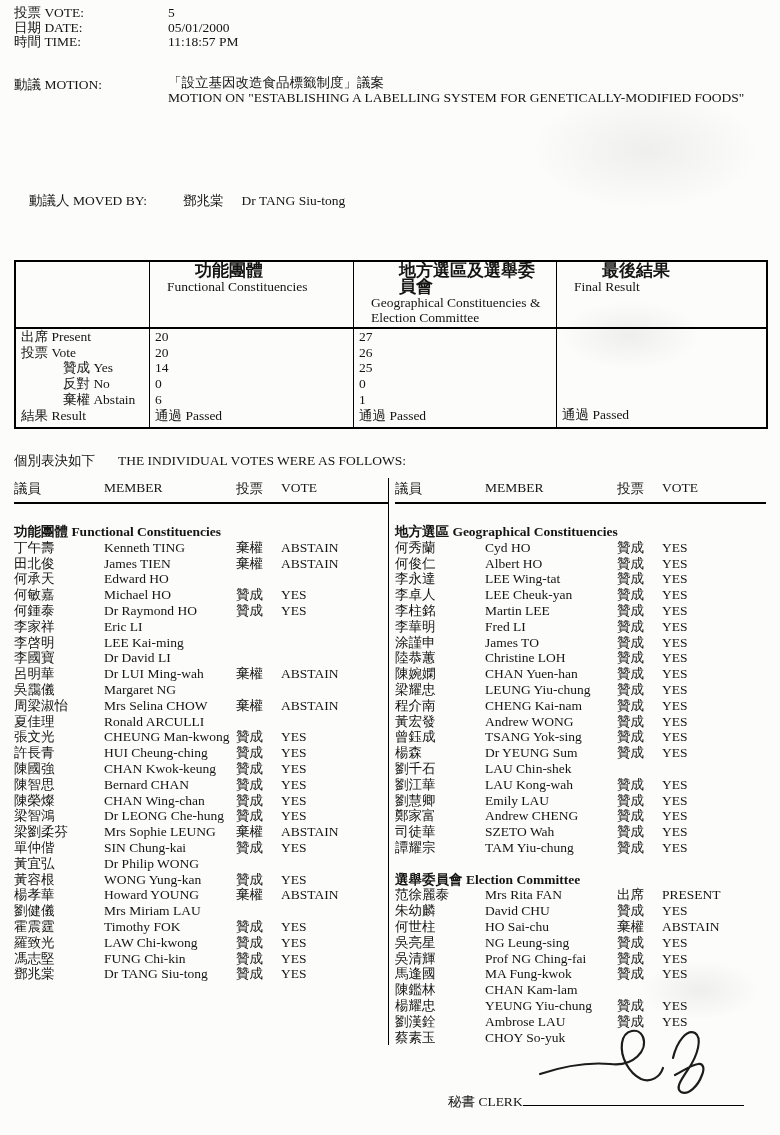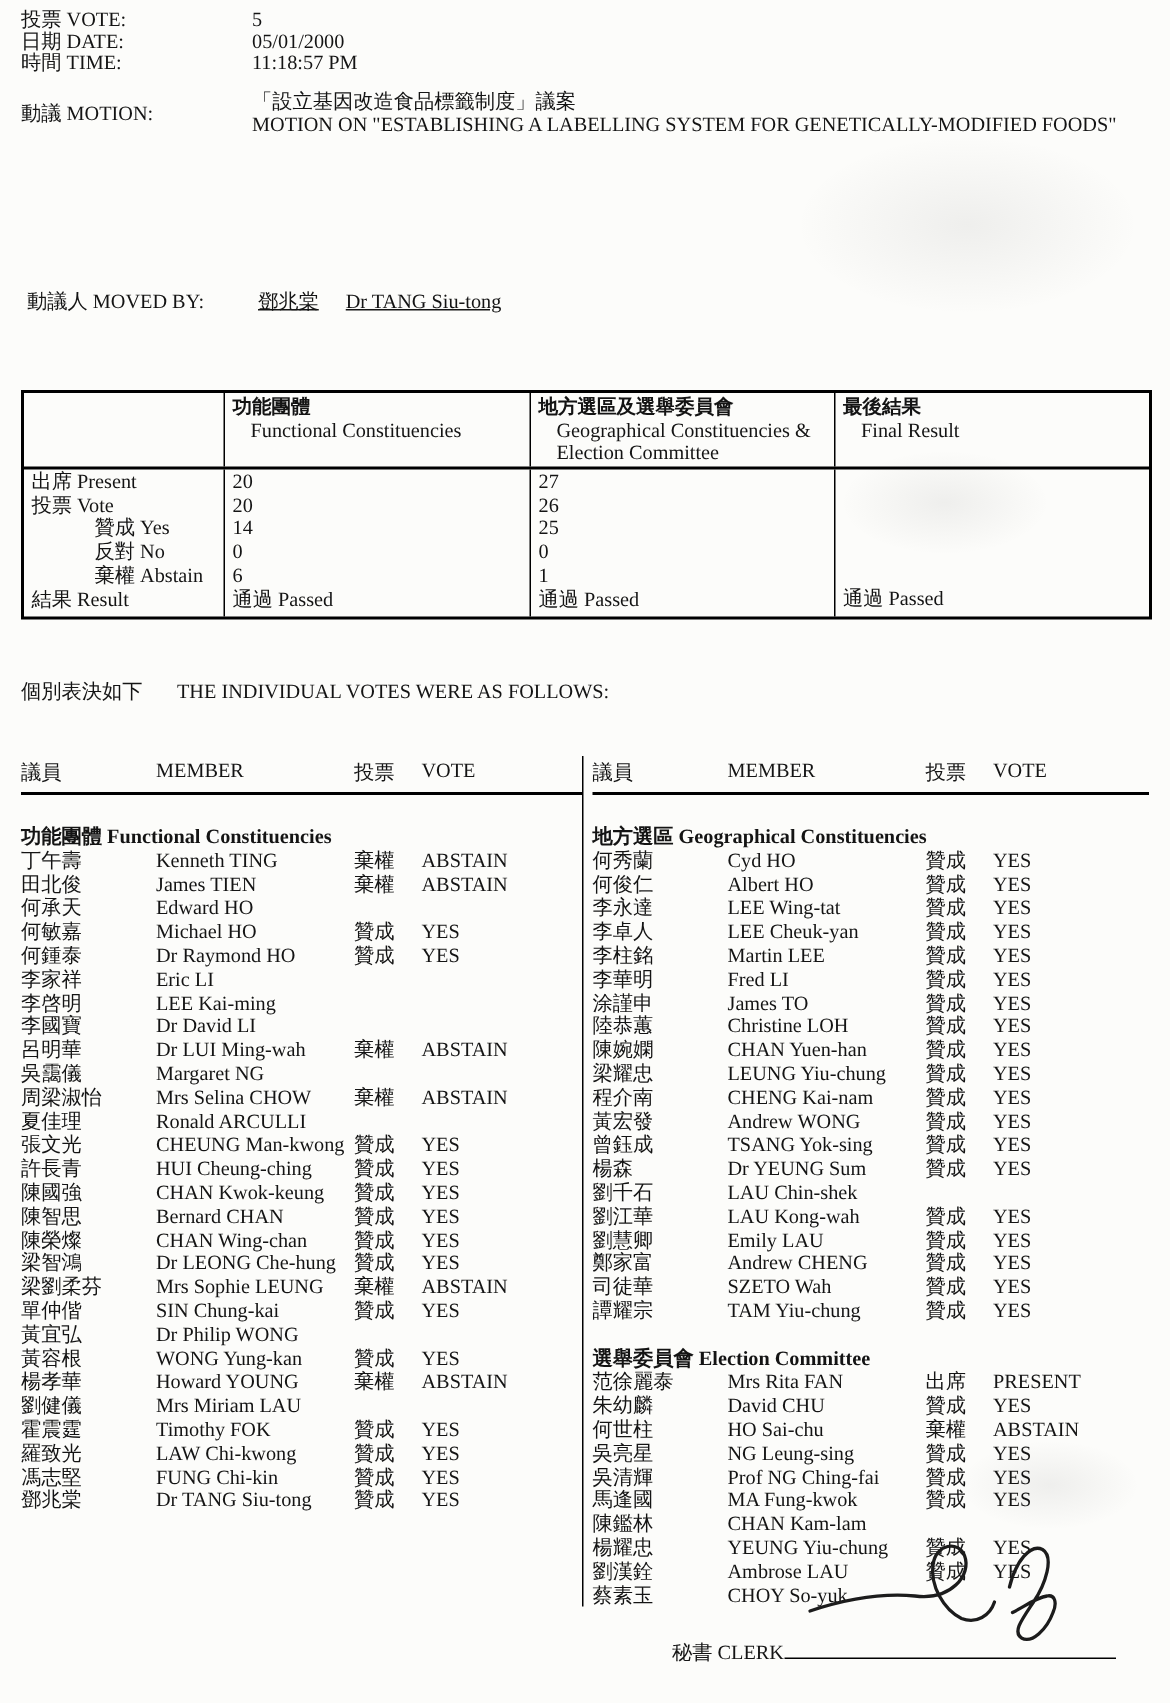--- a/index.html
+++ b/index.html
@@ -8,41 +8,41 @@
     background:#fcfcfa; color:#141414; overflow:hidden;
     font-family:"Liberation Serif","DejaVu Serif",serif;
     font-size:13.5px;
   }
   .smudge { position:absolute; pointer-events:none;
     background:radial-gradient(ellipse at center, rgba(60,60,60,0.07), rgba(0,0,0,0) 70%); }
   
   .meta-rows { position:absolute; top:6px; left:14px; }
   .meta-row { line-height:14.5px; white-space:pre; }
   .lbl { display:inline-block; width:154px; vertical-align:top; }
-  .motion-block { position:absolute; top:61px; left:14px; display:flex;align-items:center; }
+  .motion-block { position:absolute; top:76px; left:14px; display:flex; }
   .motion-val { width:600px; line-height:14.5px; }
-  .moved-block { position:absolute; top:192px; left:18px;text-decoration:underline; }
+  .moved-block { position:absolute; top:192px; left:29px; }
   .moved-zh { margin-right:18px; }
   
   .sumtable { position:absolute; top:260px; left:14px; width:750px;
     border:2px solid #000; }
   .sum-head, .sum-body { display:grid; grid-template-columns:133px 204px 203px 1fr; }
   .sum-head { border-bottom:2px solid #000; }
   .sh, .sc { border-left:1.6px solid #000; padding:1px 5px 2px 5px; }
   .sh.c1, .sc.c1 { border-left:none; }
-  .sh .zh { font-weight:bold; font-size:13px; line-height:16px; }
+  .sh .zh { font-weight:bold; font-size:17px; line-height:16px;margin-left:40px; }
   .sh .en { line-height:15px;margin-left:12px; }
   .sh { min-height:46px; }
   .sc { padding-top:0; padding-bottom:4px; }
   .line { line-height:15.7px; min-height:15.7px; white-space:pre; }
   .line.indent { padding-left:42px; }
   
   .iv-heading { position:absolute; top:452px; left:14px; }
   .iv-heading-en { margin-left:23px; }
-  .iv-grid { position:absolute; top:504px; left:14px; width:752px;
+  .iv-grid { position:absolute; top:478px; left:14px; width:752px;
     display:grid; grid-template-columns:374px 1fr;font-family:Liberation Serif, serif; }
   .iv-col.right { border-left:1.7px solid #000; padding-left:6px; }
   .iv-header { display:grid; grid-template-columns:90px 132px 45px auto;
     padding:2px 0 4px 0; border-bottom:2px solid #000; }
   .iv-rows { padding-top:20px; }
   .iv-row { display:grid; grid-template-columns:90px 132px 45px auto;
     line-height:15.8px; min-height:15.8px; }
   .iv-row .sec { display:none; }
   .iv-row.section { display:block; font-weight:bold; }
   .iv-row.section .sec { display:inline; }

